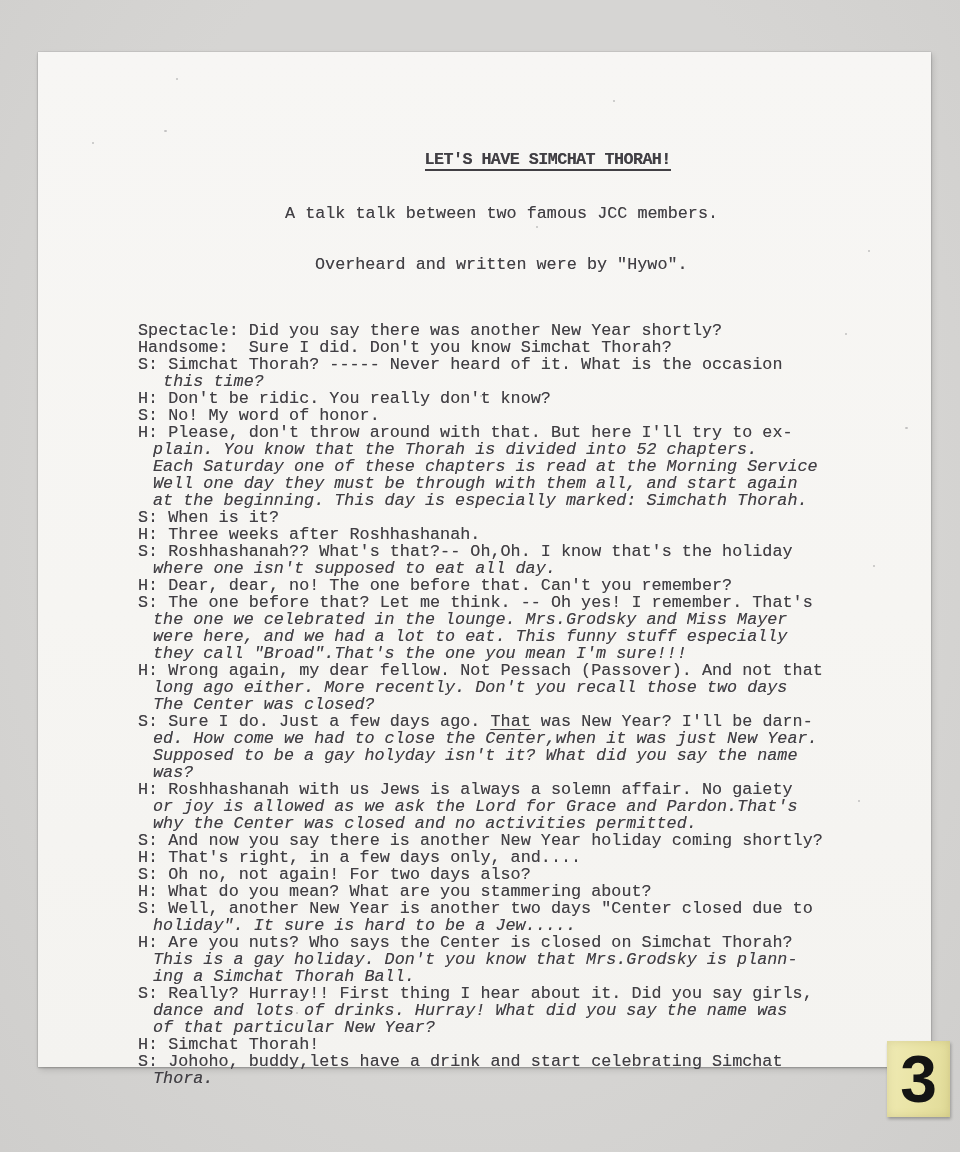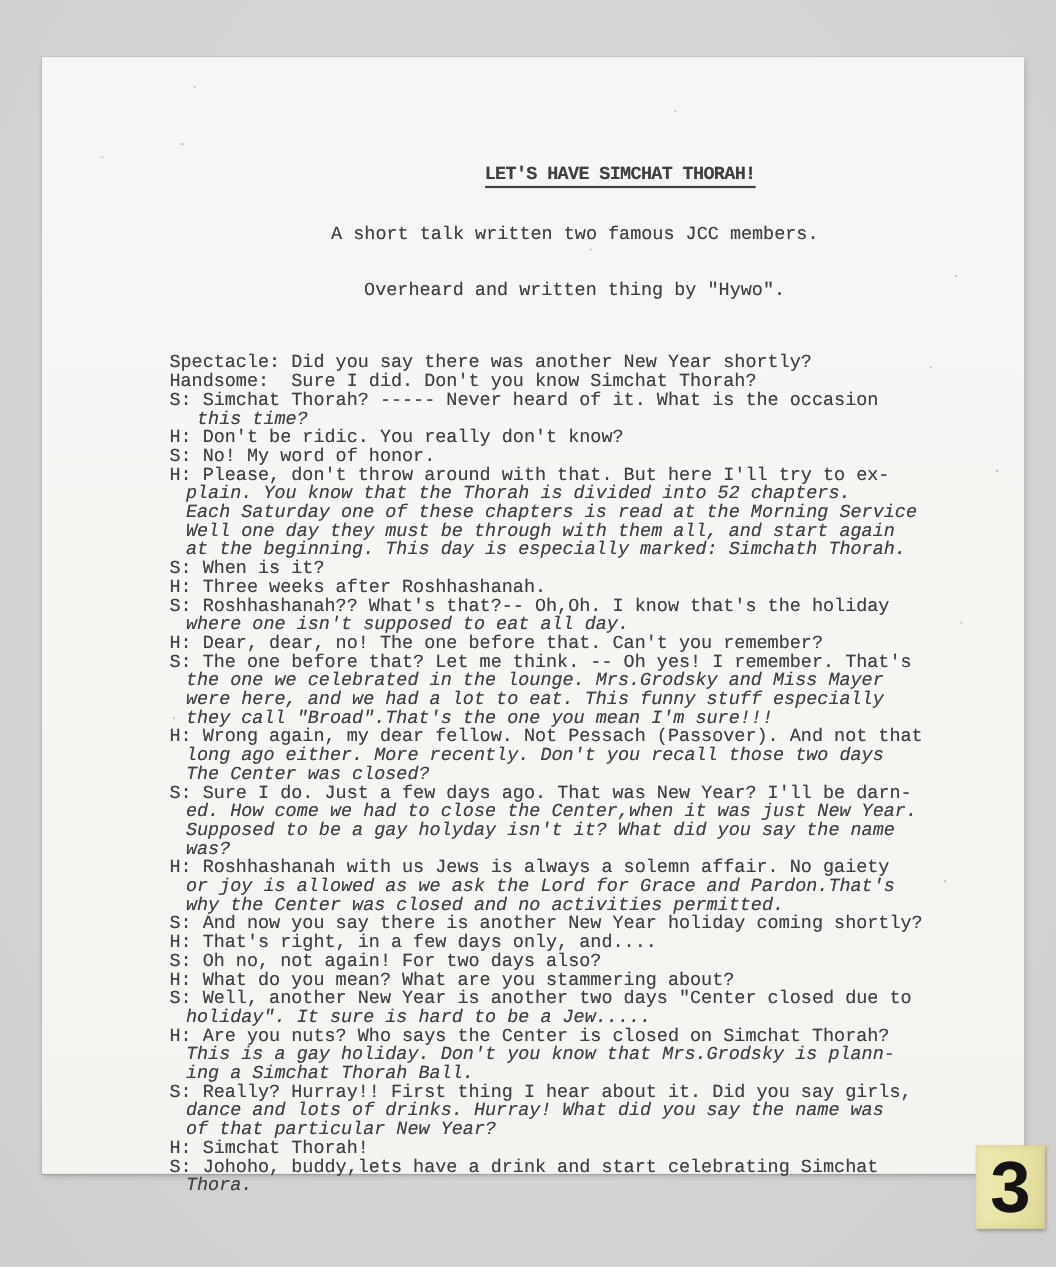--- a/index.html
+++ b/index.html
@@ -10,62 +10,62 @@
   #photo {
     position: relative; width: 960px; height: 1152px; overflow: hidden;
     background: radial-gradient(ellipse at 50% 42%, var(--bg) 0%, var(--bg) 60%, #cfcecc 100%);
   }
   #paper {
     position: absolute; left: 38px; top: 52px; width: 893px; height: 1015px;
     background: linear-gradient(180deg, #f7f6f4 0%, var(--paper) 55%, #f4f3f0 100%);
     box-shadow: 0 1px 2px rgba(0,0,0,0.22), 2px 3px 6px rgba(0,0,0,0.13), 0 0 1px rgba(0,0,0,0.25);
   }
   .doc {
-    position: absolute; left: 16px; top: 0; right: 0;
+    position: absolute; left: 0; top: 0; right: 0;
     color: var(--ink);
     font-size: 16.8px; line-height: 17px;
     white-space: pre;
     text-shadow: 0 0 0.6px rgba(64,62,68,0.55);
   }
   .title-row { margin: 48px 0 0 306px; height: 17px; }
   .title-row .u-line {
     display: inline-block;
     font-weight: bold;
     letter-spacing: -0.6px;
     border-bottom: 2px solid var(--ink);
     padding-bottom: 1px;
   }
   .sub1 { margin: 20px 0 0 247px; }
   .sub2 { margin: 0 0 0 277px; }
   .dialogue { margin: 15px 0 0 100px; }
   .dline { height: 17px; }
   .dline.cont { padding-left: 15px; font-style: italic; }
-  .ul { text-underline-offset: 2.5px; }
+  .ul { text-decoration: underline; text-underline-offset: 2.5px; }
   #page-tag {
     position: absolute; left: 887px; top: 1041px; width: 63px; height: 76px;
     background: linear-gradient(100deg, #efeab4 0%, var(--tagbg) 55%, #e0da98 100%);
     box-shadow: inset 0 0 8px rgba(135,125,55,0.22), 1px 2px 3px rgba(0,0,0,0.28);
     display: flex; align-items: center; justify-content: center;
     font-family: "Liberation Sans", sans-serif;
     font-weight: 700; font-size: 66px; line-height: 1;
     color: var(--tagink);
   }
   .speck { position: absolute; border-radius: 50%; background: rgba(55,53,58,0.28); }
 </style>
 </head>
 <body>
 
 <div id="photo">
   <div id="paper">
     <div class="doc">
       <div class="title-row">
         <span class="u-line">LET'S HAVE SIMCHAT THORAH!</span>
       </div>
-      <div class="sub1">A short talk written two famous JCC members.</div>
-      <div class="sub2">Overheard and written thing by "Hywo".</div>
+      <div class="sub1">A talk talk between two famous JCC members.</div>
+      <div class="sub2">Overheard and written were by "Hywo".</div>
       <div class="dialogue" id="dialogue"><div><div class="dline"><span>Spectacle: </span>Did you say there was another New Year shortly?</div></div><div><div class="dline"><span>Handsome: </span> Sure I did. Don't you know Simchat Thorah?</div></div><div><div class="dline"><span>S: </span>Simchat Thorah? ----- Never heard of it. What is the occasion</div><div class="dline cont"> this time?</div></div><div><div class="dline"><span>H: </span>Don't be ridic. You really don't know?</div></div><div><div class="dline"><span>S: </span>No! My word of honor.</div></div><div><div class="dline"><span>H: </span>Please, don't throw around with that. But here I'll try to ex-</div><div class="dline cont">plain. You know that the Thorah is divided into 52 chapters.</div><div class="dline cont">Each Saturday one of these chapters is read at the Morning Service</div><div class="dline cont">Well one day they must be through with them all, and start again</div><div class="dline cont">at the beginning. This day is especially marked: Simchath Thorah.</div></div><div><div class="dline"><span>S: </span>When is it?</div></div><div><div class="dline"><span>H: </span>Three weeks after Roshhashanah.</div></div><div><div class="dline"><span>S: </span>Roshhashanah?? What's that?-- Oh,Oh. I know that's the holiday</div><div class="dline cont">where one isn't supposed to eat all day.</div></div><div><div class="dline"><span>H: </span>Dear, dear, no! The one before that. Can't you remember?</div></div><div><div class="dline"><span>S: </span>The one before that? Let me think. -- Oh yes! I remember. That's</div><div class="dline cont">the one we celebrated in the lounge. Mrs.Grodsky and Miss Mayer</div><div class="dline cont">were here, and we had a lot to eat. This funny stuff especially</div><div class="dline cont">they call "Broad".That's the one you mean I'm sure!!!</div></div><div><div class="dline"><span>H: </span>Wrong again, my dear fellow. Not Pessach (Passover). And not that</div><div class="dline cont">long ago either. More recently. Don't you recall those two days</div><div class="dline cont">The Center was closed?</div></div><div><div class="dline"><span>S: </span>Sure I do. Just a few days ago. <span class="ul">That</span> was New Year? I'll be darn-</div><div class="dline cont">ed. How come we had to close the Center,when it was just New Year.</div><div class="dline cont">Supposed to be a gay holyday isn't it? What did you say the name</div><div class="dline cont">was?</div></div><div><div class="dline"><span>H: </span>Roshhashanah with us Jews is always a solemn affair. No gaiety</div><div class="dline cont">or joy is allowed as we ask the Lord for Grace and Pardon.That's</div><div class="dline cont">why the Center was closed and no activities permitted.</div></div><div><div class="dline"><span>S: </span>And now you say there is another New Year holiday coming shortly?</div></div><div><div class="dline"><span>H: </span>That's right, in a few days only, and....</div></div><div><div class="dline"><span>S: </span>Oh no, not again! For two days also?</div></div><div><div class="dline"><span>H: </span>What do you mean? What are you stammering about?</div></div><div><div class="dline"><span>S: </span>Well, another New Year is another two days "Center closed due to</div><div class="dline cont">holiday". It sure is hard to be a Jew.....</div></div><div><div class="dline"><span>H: </span>Are you nuts? Who says the Center is closed on Simchat Thorah?</div><div class="dline cont">This is a gay holiday. Don't you know that Mrs.Grodsky is plann-</div><div class="dline cont">ing a Simchat Thorah Ball.</div></div><div><div class="dline"><span>S: </span>Really? Hurray!! First thing I hear about it. Did you say girls,</div><div class="dline cont">dance and lots of drinks. Hurray! What did you say the name was</div><div class="dline cont">of that particular New Year?</div></div><div><div class="dline"><span>H: </span>Simchat Thorah!</div></div><div><div class="dline"><span>S: </span>Johoho, buddy,lets have a drink and start celebrating Simchat</div><div class="dline cont">Thora.</div></div></div>
     </div>
     <div class="speck" style="left:138px;top:26px;width:2px;height:2px"></div>
     <div class="speck" style="left:126px;top:78px;width:3px;height:2px"></div>
     <div class="speck" style="left:575px;top:48px;width:2px;height:2px"></div>
     <div class="speck" style="left:498px;top:174px;width:2px;height:2px"></div>
     <div class="speck" style="left:830px;top:198px;width:2px;height:2px"></div>
     <div class="speck" style="left:867px;top:375px;width:3px;height:2px"></div>
     <div class="speck" style="left:835px;top:513px;width:2px;height:2px"></div>
     <div class="speck" style="left:119px;top:600px;width:2px;height:2px"></div>

